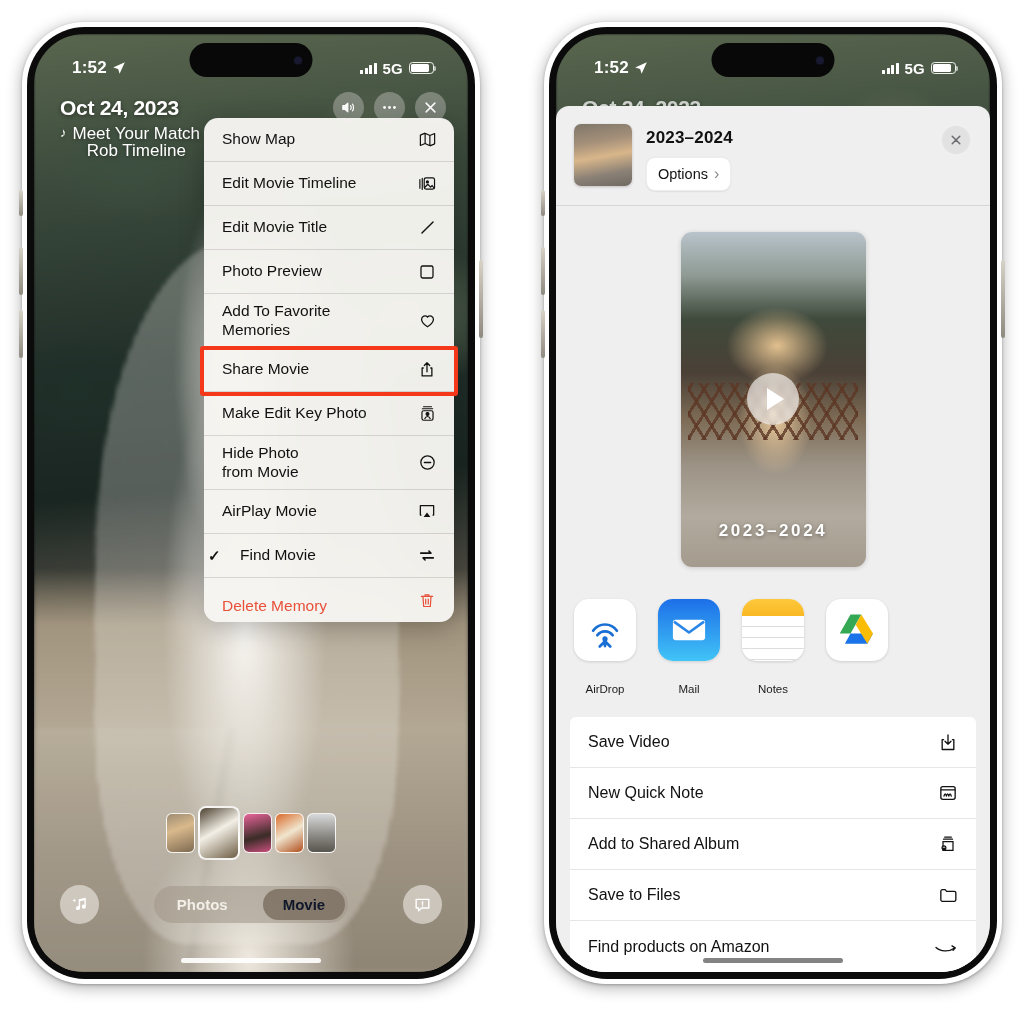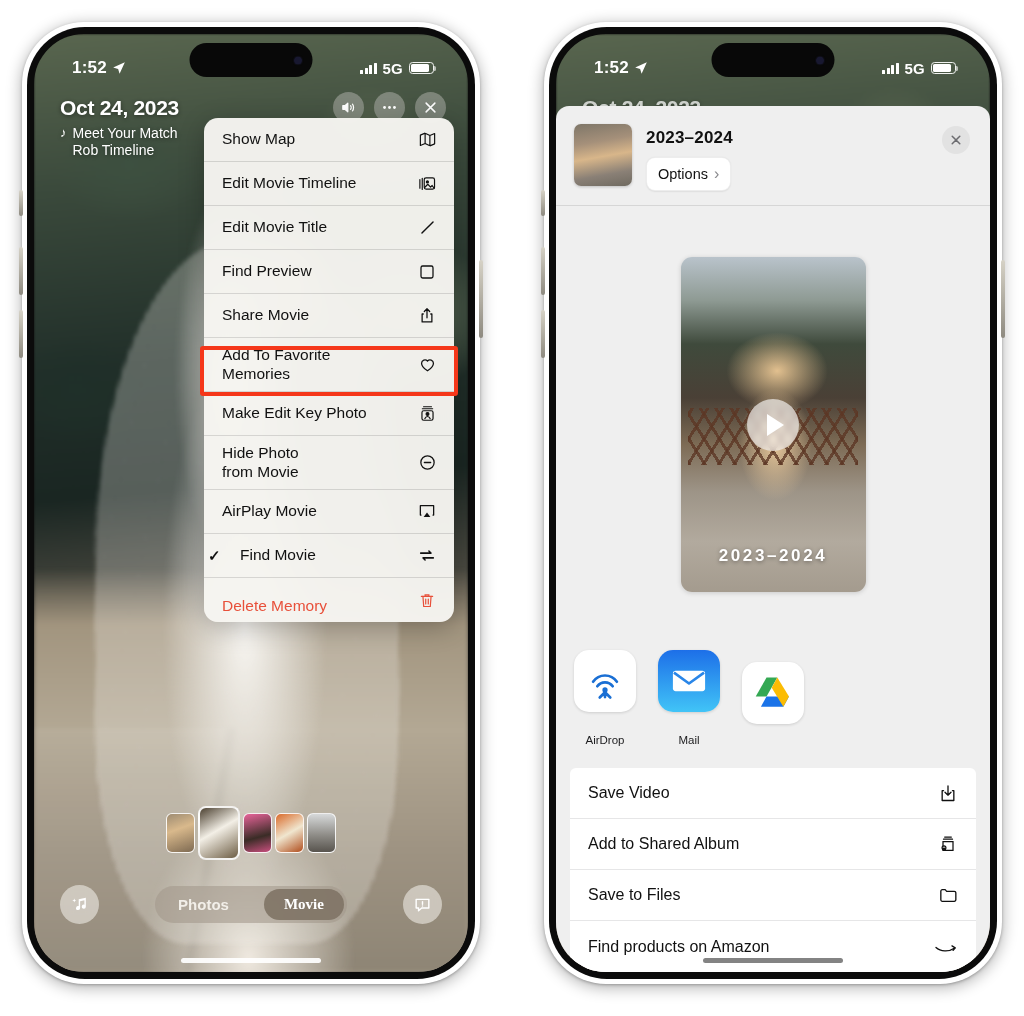--- a/index.html
+++ b/index.html
@@ -104,21 +104,21 @@
       repeating-linear-gradient(93deg, rgba(255,255,255,.5) 0 2px, rgba(225,218,206,.22) 2px 5px);
     border-radius: 46% 46% 30% 30%;
     filter: blur(2px); opacity:.85;
   }
 
   
   .mem-head { position:absolute; left:26px; top:62px; z-index:5; color:#fff; text-shadow:0 1px 4px rgba(0,0,0,.45); }
   .mem-date { font-size:21px; font-weight:bold; letter-spacing:-.3px; }
   .mem-song { display:flex; align-items:flex-start; gap:6px; margin-top:5px; }
   .mem-song .note { font-size:13px; line-height:15px; }
-  .mem-song-txt { font-size:14px; line-height:17px; }
+  .mem-song-txt { font-size:17px; line-height:17px;text-align:center; }
   .head-btns { position:absolute; right:22px; top:58px; display:flex; gap:10px; z-index:5; }
   .hbtn {
     width:31px;height:31px;border-radius:50%;
     background:rgba(190,190,185,.46);
     display:flex;align-items:center;justify-content:center;
     color:rgba(255,255,255,.93); backdrop-filter: blur(4px);
   }
 
   
   .ctxmenu {
@@ -148,21 +148,21 @@
   }
 
   
   .thumbstrip { position:absolute; left:0; right:0; bottom:112px; display:flex; align-items:center; justify-content:center; gap:3px; z-index:5; }
   .thumb { width:29px; height:40px; border-radius:6px; overflow:hidden; border:1.6px solid rgba(255,255,255,.9); }
   .thumb.sel { width:42px; height:54px; border-radius:8px; border-width:2px; }
   .bottombar { position:absolute; left:0; right:0; bottom:48px; display:flex; align-items:center; justify-content:space-between; padding:0 26px; z-index:5;}
   .circbtn { width:39px;height:39px;border-radius:50%;background:rgba(236,233,226,.62); display:flex;align-items:center;justify-content:center; backdrop-filter:blur(6px); }
   .segwrap { display:flex; background:rgba(160,150,136,.55); border-radius:20px; padding:3px; backdrop-filter:blur(8px);gap:15px; }
   .seg { padding:7px 20px; border-radius:17px; font-size:15px; font-weight:600; color:#f2efe9; }
-  .seg.on { background:rgba(128,117,102,.92); color:#ffffff;font-family:Liberation Serif, serif; }
+  .seg.on { background:rgba(128,117,102,.92); color:#0f172a; }
   .homebar { position:absolute; left:50%; transform:translateX(-50%); bottom:9px; width:140px; height:5px; border-radius:3px; background:rgba(255,255,255,.92); z-index:9; }
   .homebar.dark { background:rgba(90,90,90,.75); }
   .sheet {
     position:absolute; left:0; right:0; top:72px; bottom:0;
     background:#efefef; border-radius:13px 13px 0 0; z-index:8;
     display:flex; flex-direction:column;
   }
   .sheet-head { display:flex; align-items:flex-start; gap:14px; padding:18px 18px 14px 18px; position:relative; }
   .sheet-thumb { width:58px;height:62px;border-radius:7px;flex:none;overflow:hidden; box-shadow:0 1px 3px rgba(0,0,0,.2); }
   .sheet-title { font-size:17px; font-weight:bold; color:#111; letter-spacing:.2px; margin-top:4px; }
@@ -181,21 +181,21 @@
   .vidcard { width:185px; height:335px; border-radius:11px; overflow:hidden; position:relative; box-shadow:0 1px 5px rgba(0,0,0,.16); }
   .vid-img { position:absolute; inset:0; }
   .playbtn {
     position:absolute; left:50%; top:50%; transform:translate(-50%,-50%);
     width:52px;height:52px;border-radius:50%;background:rgba(255,255,255,.62);
     display:flex;align-items:center;justify-content:center; backdrop-filter:blur(3px);
   }
   .play-tri { width:0;height:0;border-left:17px solid #fff;border-top:11px solid transparent;border-bottom:11px solid transparent; margin-left:5px; }
   .vid-cap { position:absolute; left:0; right:0; bottom:26px; text-align:center; color:#fff; font-size:17px; font-weight:bold; letter-spacing:2.6px; text-shadow:0 1px 4px rgba(0,0,0,.4); }
   .approw { display:flex; gap:22px; padding:6px 18px 6px 18px; overflow:hidden; }
-  .appitem { display:flex; flex-direction:column; align-items:center; gap:22px; flex:none;justify-content:flex-end; }
+  .appitem { display:flex; flex-direction:column; align-items:center; gap:22px; flex:none; }
   .appicon { width:62px;height:62px;border-radius:15px; overflow:hidden; position:relative; box-shadow:0 1px 3px rgba(0,0,0,.14); }
   .applabel { font-size:11.5px; color:#1c1c1e; }
   .actions { margin:16px 14px 0 14px; background:#fff; border-radius:6px; overflow:hidden; }
   .actrow { display:flex; align-items:center; justify-content:space-between; padding:0 18px; height:51px; font-size:16px; color:#111; border-bottom:.6px solid rgba(60,60,67,.13); }
   .actrow:last-child{border-bottom:none;}
   .actrow .ic { width:26px; display:flex; justify-content:flex-end; color:#111; }
 </style>
 </head>
 <body>
 
@@ -297,41 +297,41 @@
         </div>
         <div class="ctxrow">
           <span class="lbl">Edit Movie Title</span>
           <span class="ic">
             <svg width="19" height="19" viewBox="0 0 24 24" stroke="#111" stroke-width="1.8" stroke-linecap="round">
                 <path d="M5 19 19 5"></path>
               </svg>
           </span>
         </div>
         <div class="ctxrow">
-          <span class="lbl">Find Preview</span>
+          <span class="lbl">Photo Preview</span>
           <span class="ic">
             <svg width="18" height="18" viewBox="0 0 24 24" fill="none" stroke="#111" stroke-width="1.7">
                 <rect x="4" y="4" width="16" height="16" rx="2.2"></rect>
+              </svg>
+          </span>
+        </div>
+        <div class="ctxrow tall">
+          <span class="lbl">Add To Favorite<br>Memories</span>
+          <span class="ic">
+            <svg width="19" height="19" viewBox="0 0 24 24" fill="none" stroke="#111" stroke-width="1.6">
+                <path d="M12 20s-7.5-4.7-7.5-9.6A4.3 4.3 0 0 1 12 7.6a4.3 4.3 0 0 1 7.5 2.8C19.5 15.3 12 20 12 20z"></path>
               </svg>
           </span>
         </div>
         <div class="ctxrow">
           <span class="lbl">Share Movie</span>
           <span class="ic">
             <svg width="18" height="19" viewBox="0 0 24 24" fill="none" stroke="#111" stroke-width="1.7" stroke-linecap="round" stroke-linejoin="round">
                 <path d="M12 3v12M8.4 6.6 12 3l3.6 3.6"></path>
                 <path d="M7 10H5.5v10.5h13V10H17"></path>
-              </svg>
-          </span>
-        </div>
-        <div class="ctxrow tall">
-          <span class="lbl">Add To Favorite<br>Memories</span>
-          <span class="ic">
-            <svg width="19" height="19" viewBox="0 0 24 24" fill="none" stroke="#111" stroke-width="1.6">
-                <path d="M12 20s-7.5-4.7-7.5-9.6A4.3 4.3 0 0 1 12 7.6a4.3 4.3 0 0 1 7.5 2.8C19.5 15.3 12 20 12 20z"></path>
               </svg>
           </span>
         </div>
         <div class="ctxrow">
           <span class="lbl">Make Edit Key Photo</span>
           <span class="ic">
             <svg width="19" height="19" viewBox="0 0 24 24" fill="none" stroke="#111" stroke-width="1.5">
                 <path d="M7 3.5h10M5.5 6h13" stroke-linecap="round"></path>
                 <rect x="5" y="8.5" width="14" height="12" rx="2.2"></rect>
                 <circle cx="12" cy="12.6" r="1.8" fill="#111"></circle>
@@ -503,38 +503,55 @@
           <div class="appitem">
             <div class="appicon" style="background:linear-gradient(180deg,#1D6FE8,#41C4F7);display:flex;align-items:center;justify-content:center;">
               <svg width="42" height="42" viewBox="0 0 24 24" fill="none">
                   <rect x="2.8" y="6.2" width="18.4" height="11.6" rx="1.6" fill="#fff"></rect>
                   <path d="M3.4 7.2 12 13.4l8.6-6.2" stroke="#2a86e8" stroke-width="1.5" fill="none" stroke-linejoin="round"></path>
                 </svg>
             </div>
             <div class="applabel">Mail</div>
           </div>
           <div class="appitem">
+            <div class="appicon" style="background:#fff;">
+              <div style="height:17px;background:linear-gradient(180deg,#FEC83C,#F9B824)"></div>
+              <div style="height:45px;background:repeating-linear-gradient(180deg,#fff 0 10px,#dcdcdc 10px 11px)"></div>
+            </div>
+            <div class="applabel">Notes</div>
+          </div>
+          <div class="appitem">
             <div class="appicon" style="background:#fff;display:flex;align-items:center;justify-content:center;">
               <svg width="42" height="38" viewBox="0 0 48 44">
                   <path d="M16.5 4 4 26h12.5L29 4z" fill="#34A853"></path>
                   <path d="M16.5 26 10 38h26l6.5-12z" fill="#1A73E8"></path>
                   <path d="M29 4l13.5 22L36 38 22.5 16z" fill="#FBBC04"></path>
                 </svg>
             </div>
             <div class="applabel"></div>
           </div>
         </div>
 
         <div class="actions">
           <div class="actrow">
             <span>Save Video</span>
             <span class="ic">
               <svg width="20" height="21" viewBox="0 0 24 24" fill="none" stroke="#111" stroke-width="1.6" stroke-linecap="round" stroke-linejoin="round">
                   <path d="M12 14V3M8.4 10.4 12 14l3.6-3.6"></path>
                   <path d="M6.6 8.6H5v11.8h14V8.6h-1.6"></path>
+                </svg>
+            </span>
+          </div>
+          <div class="actrow">
+            <span>New Quick Note</span>
+            <span class="ic">
+              <svg width="20" height="20" viewBox="0 0 24 24" fill="none" stroke="#111" stroke-width="1.6">
+                  <rect x="3.4" y="4.4" width="17.2" height="15.2" rx="2.4"></rect>
+                  <path d="M3.6 8.3h16.8"></path>
+                  <path d="M7.2 15.6c1-3.4 1.9-3.4 2.9 0 1-3.4 1.9-3.4 2.9 0 1-3.4 1.9-3.4 2.9 0" stroke-linecap="round" stroke-linejoin="round"></path>
                 </svg>
             </span>
           </div>
           <div class="actrow">
             <span>Add to Shared Album</span>
             <span class="ic">
               <svg width="20" height="20" viewBox="0 0 24 24" fill="none" stroke="#111" stroke-width="1.5" stroke-linecap="round">
                   <path d="M8 3.6h8M6.6 6.2h10.8"></path>
                   <path d="M6 9.2h12v10.4H6z"></path>
                   <circle cx="7.2" cy="16.6" r="2.3" fill="#fff"></circle>

